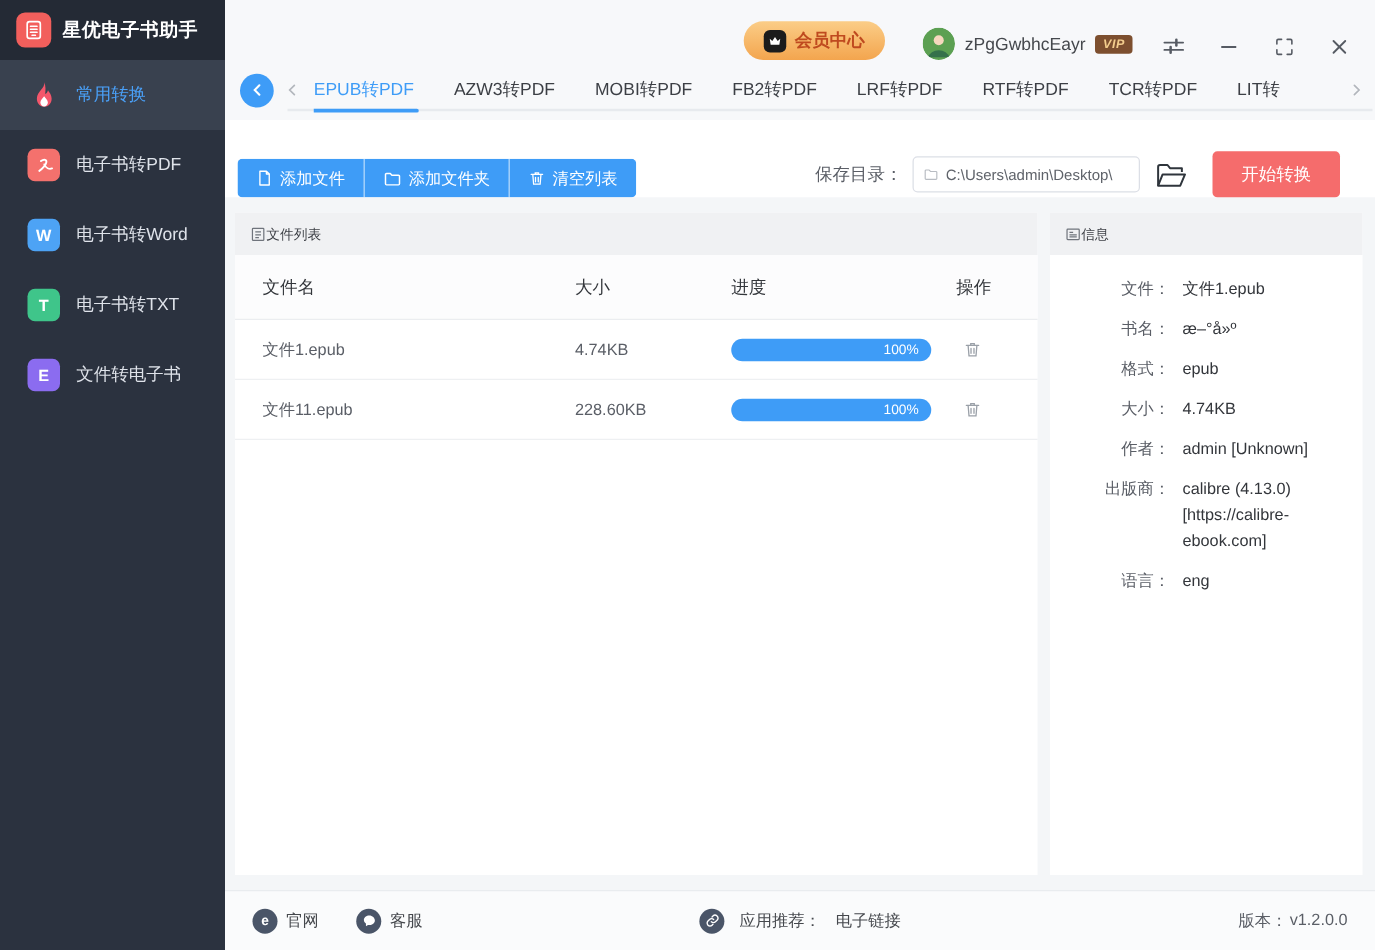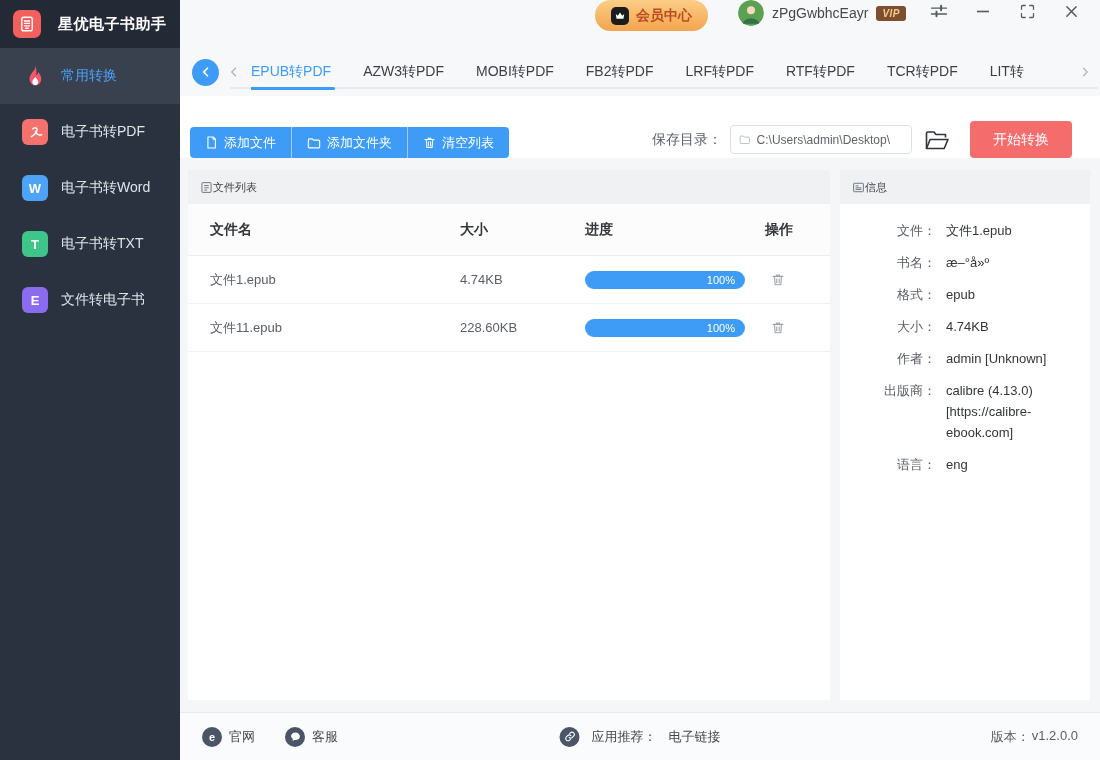--- a/index.html
+++ b/index.html
@@ -2,33 +2,33 @@
 <html><head>
 <meta charset="utf-8">
 <style>
   * { margin:0; padding:0; box-sizing:border-box; }
   html,body { width:1100px; height:760px; overflow:hidden;
     font-family:"Liberation Sans","DejaVu Sans",sans-serif; font-size:13px; color:#333; }
   .window { position:relative; width:1100px; height:760px; background:#f5f6f8; }
 
   
   .sidebar { position:absolute; left:0; top:0; width:180px; height:760px; background:#2b323f; }
-  .logo-row { height:48px; background:#242a35; display:flex; align-items:center; padding-left:13px; gap:17px; }
+  .logo-row { height:48px; background:#242a35; display:flex; align-items:center; padding-left:13px; gap:9px; }
   .logo-badge { width:28px; height:28px; border-radius:7px; background:#f25f5c; display:flex; align-items:center; justify-content:center; flex:0 0 auto; }
   .logo-title { color:#ffffff; font-size:15px; font-weight:bold; letter-spacing:.5px; white-space:nowrap; }
   .nav { }
   .nav-item { height:56px; display:flex; align-items:center; padding-left:22px; gap:13px; cursor:pointer; color:#dfe3ea; font-size:14px; }
   .nav-item.active { background:#39414f; color:#4aa0f8; }
   .nav-ic { width:26px; height:26px; border-radius:6px; display:flex; align-items:center; justify-content:center; color:#fff; font-weight:bold; font-size:13px; flex:0 0 auto; }
   .ic-pdf { background:#f4716d; } .ic-word { background:#4da3f5; } .ic-txt { background:#3fc58a; } .ic-ebook { background:#8b6cf0; }
 
   
   .main { position:absolute; left:180px; top:0; width:920px; height:760px; display:flex; flex-direction:column; }
 
-  .topbar { height:48px; background:#f7f8fa; display:flex; align-items:flex-start; justify-content:flex-end; padding-right:18px; }
+  .topbar { height:48px; background:#f7f8fa; display:flex; align-items:flex-end; justify-content:flex-end; padding-right:18px; }
   .member-btn { display:flex; align-items:center; gap:7px; height:31px; padding:0 16px; border-radius:16px;
     background:linear-gradient(180deg,#fbcd87,#f3a54e); color:#bf4a1f; font-size:14px; font-weight:bold; cursor:pointer; }
   .crown-badge { width:18px; height:18px; border-radius:5px; background:#1c1c1c; display:flex; align-items:center; justify-content:center; }
   .account { display:flex; align-items:center; gap:8px; margin-left:30px; cursor:pointer; }
   .avatar { width:26px; height:26px; border-radius:50%; overflow:hidden; flex:0 0 auto; }
   .username { font-size:14px; color:#45484d; }
   .vip-badge { background:#7d4f2f; color:#f3cd8d; font-size:10px; font-weight:bold; font-style:italic; padding:2px 6px; border-radius:3px; letter-spacing:.5px; }
   .win-ic { margin-left:22px; width:22px; height:22px; display:flex; align-items:center; justify-content:center; cursor:pointer; color:#565b63; }
 
   .tabbar { height:48px; background:#f7f8fa; display:flex; align-items:center; position:relative; padding-left:12px; }
@@ -51,21 +51,21 @@
   .open-folder { margin-left:10px; width:30px; height:28px; display:flex; align-items:center; justify-content:center; cursor:pointer; color:#2f353c; }
   .start-btn { margin-left:18px; width:102px; height:37px; border:none; border-radius:4px; background:#f56c6c; color:#fff; font-size:14px; cursor:pointer; font-family:inherit; }
 
   .content { flex:1; display:flex; padding:12px 10px 12px 8px; gap:10px; background:#f4f6f8; }
   .panel { background:#fff; display:flex; flex-direction:column; }
   .file-panel { width:642px; flex:0 0 auto; }
   .info-panel { flex:1; }
   .panel-head { height:34px; background:#f0f1f3; display:flex; align-items:center; padding-left:12px; gap:0; color:#3c3f45; font-size:11px; flex:0 0 auto; }
   .panel-head svg { color:#6f747c; }
 
-  .tbl-head { display:grid; grid-template-columns:250px 125px 180px 1fr; align-items:center; height:52px; padding:0 0 0 22px; background:#fcfcfd; border-bottom:1px solid #ebedf0; font-size:14px; font-weight:bold; color:#33363b; }
+  .tbl-head { display:grid; grid-template-columns:250px 125px 180px 1fr; align-items:center; height:52px; padding:0 0 0 22px; background:#fcfcfd; border-bottom:1px solid #ebedf0; font-size:14px; font-weight:normal; color:#33363b; }
   .tbl-row { display:grid; grid-template-columns:250px 125px 180px 1fr; align-items:center; height:48px; padding-left:22px; border-bottom:1px solid #eef0f2; font-size:13px; color:#5a5e66; }
   .pbar { width:160px; height:18px; border-radius:9px; background:#3e9cf7; display:flex; align-items:center; justify-content:flex-end; padding-right:10px; color:#fff; font-size:11px; }
   .row-trash { width:22px; height:22px; display:flex; align-items:center; justify-content:center; cursor:pointer; color:#9aa0a8; margin-left:2px; }
 
   .info-fields { padding:16px 14px 0 8px; }
   .info-field { display:flex; margin-bottom:11px; line-height:21px; }
   .info-field dt { width:88px; text-align:right; color:#5a5e66; flex:0 0 auto; font-size:13px; }
   .info-field dd { margin-left:10px; color:#33363b; font-size:13px; overflow-wrap:break-word; min-width:0; flex:1; }
 
   .footer { height:48px; background:#fafbfc; border-top:1px solid #e9ecef; display:flex; align-items:center; padding:0 22px; position:relative; }

